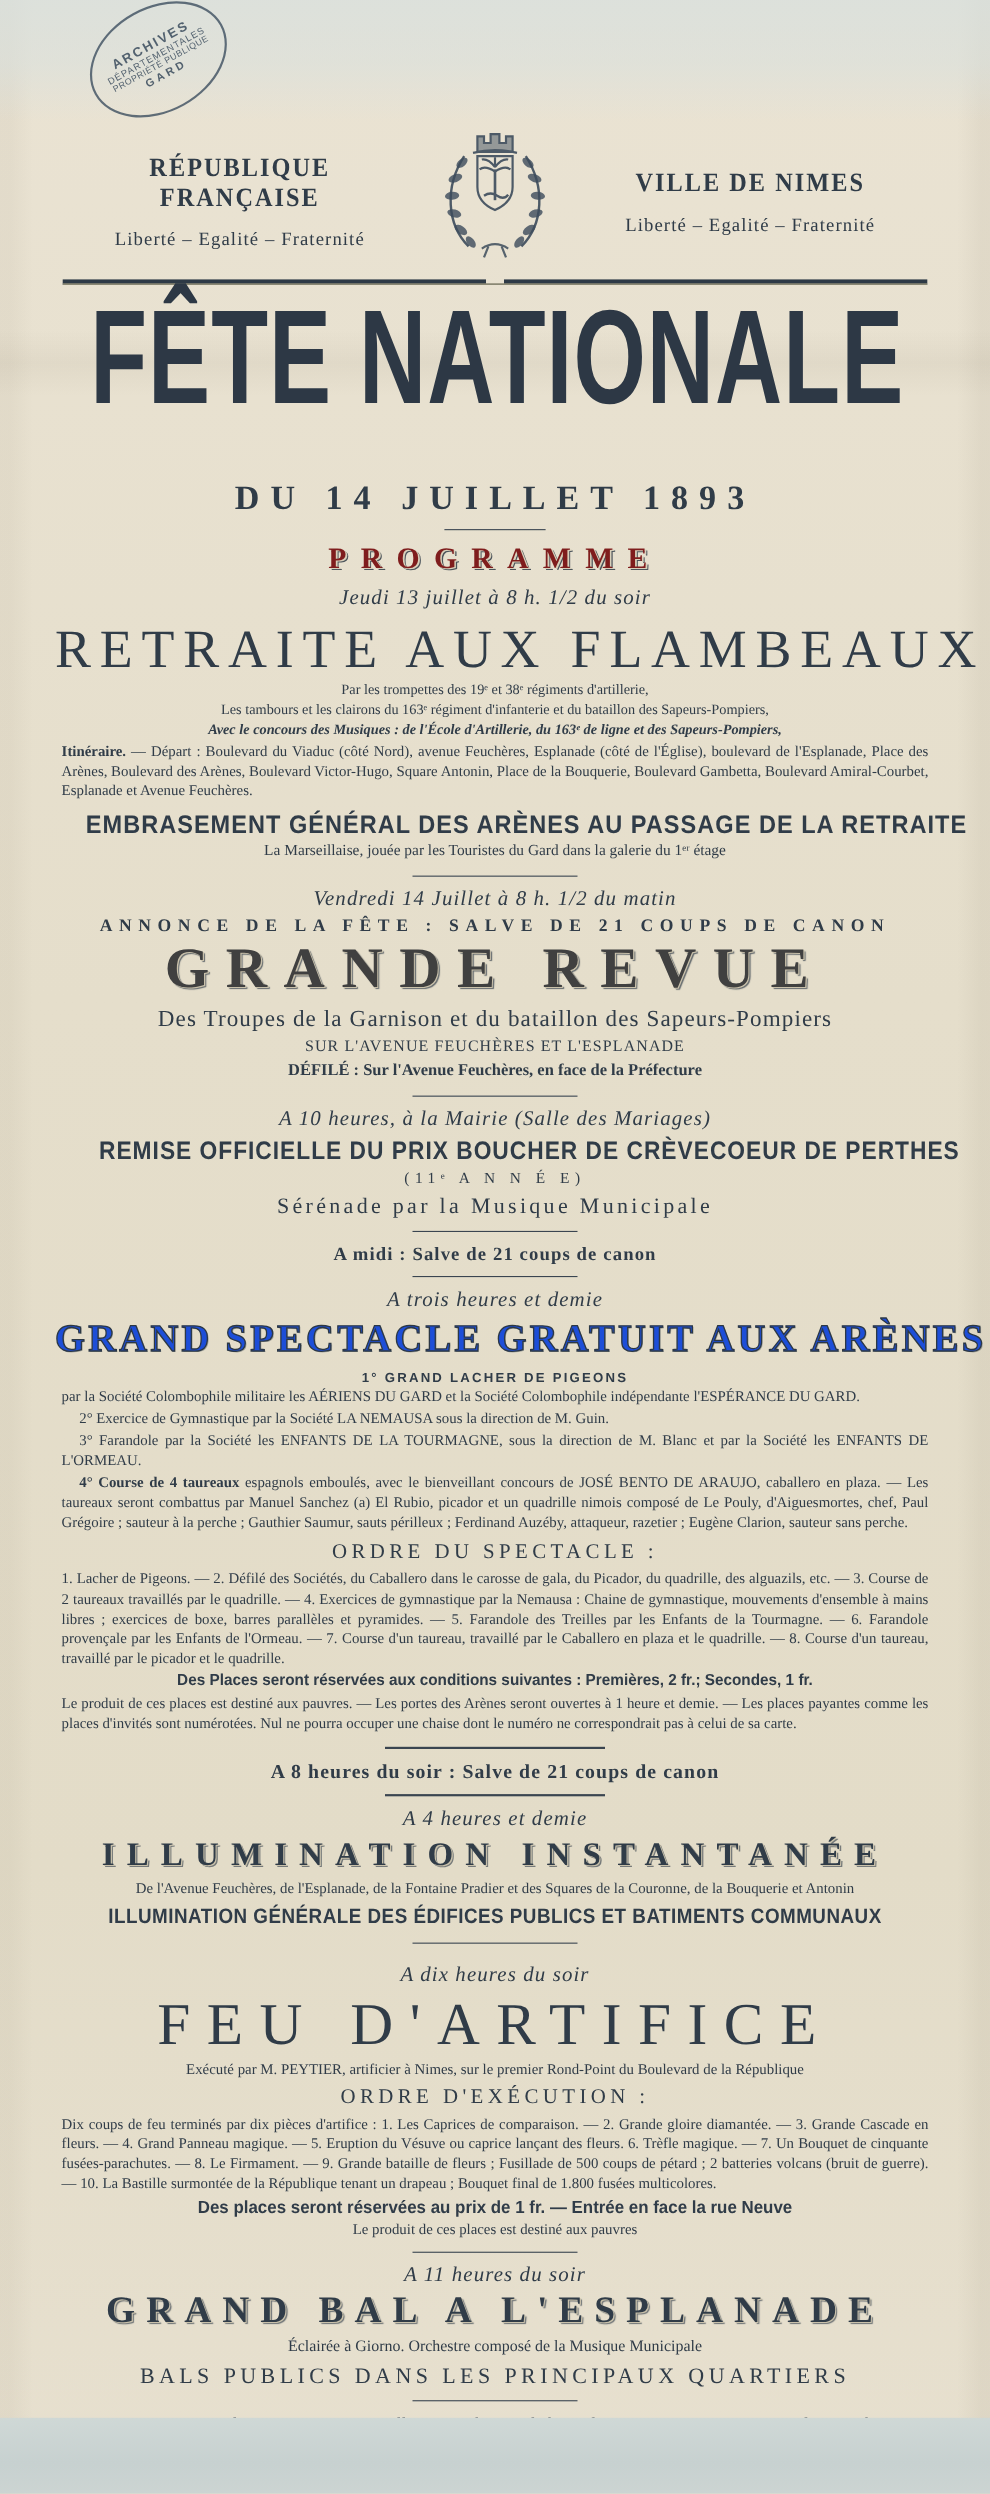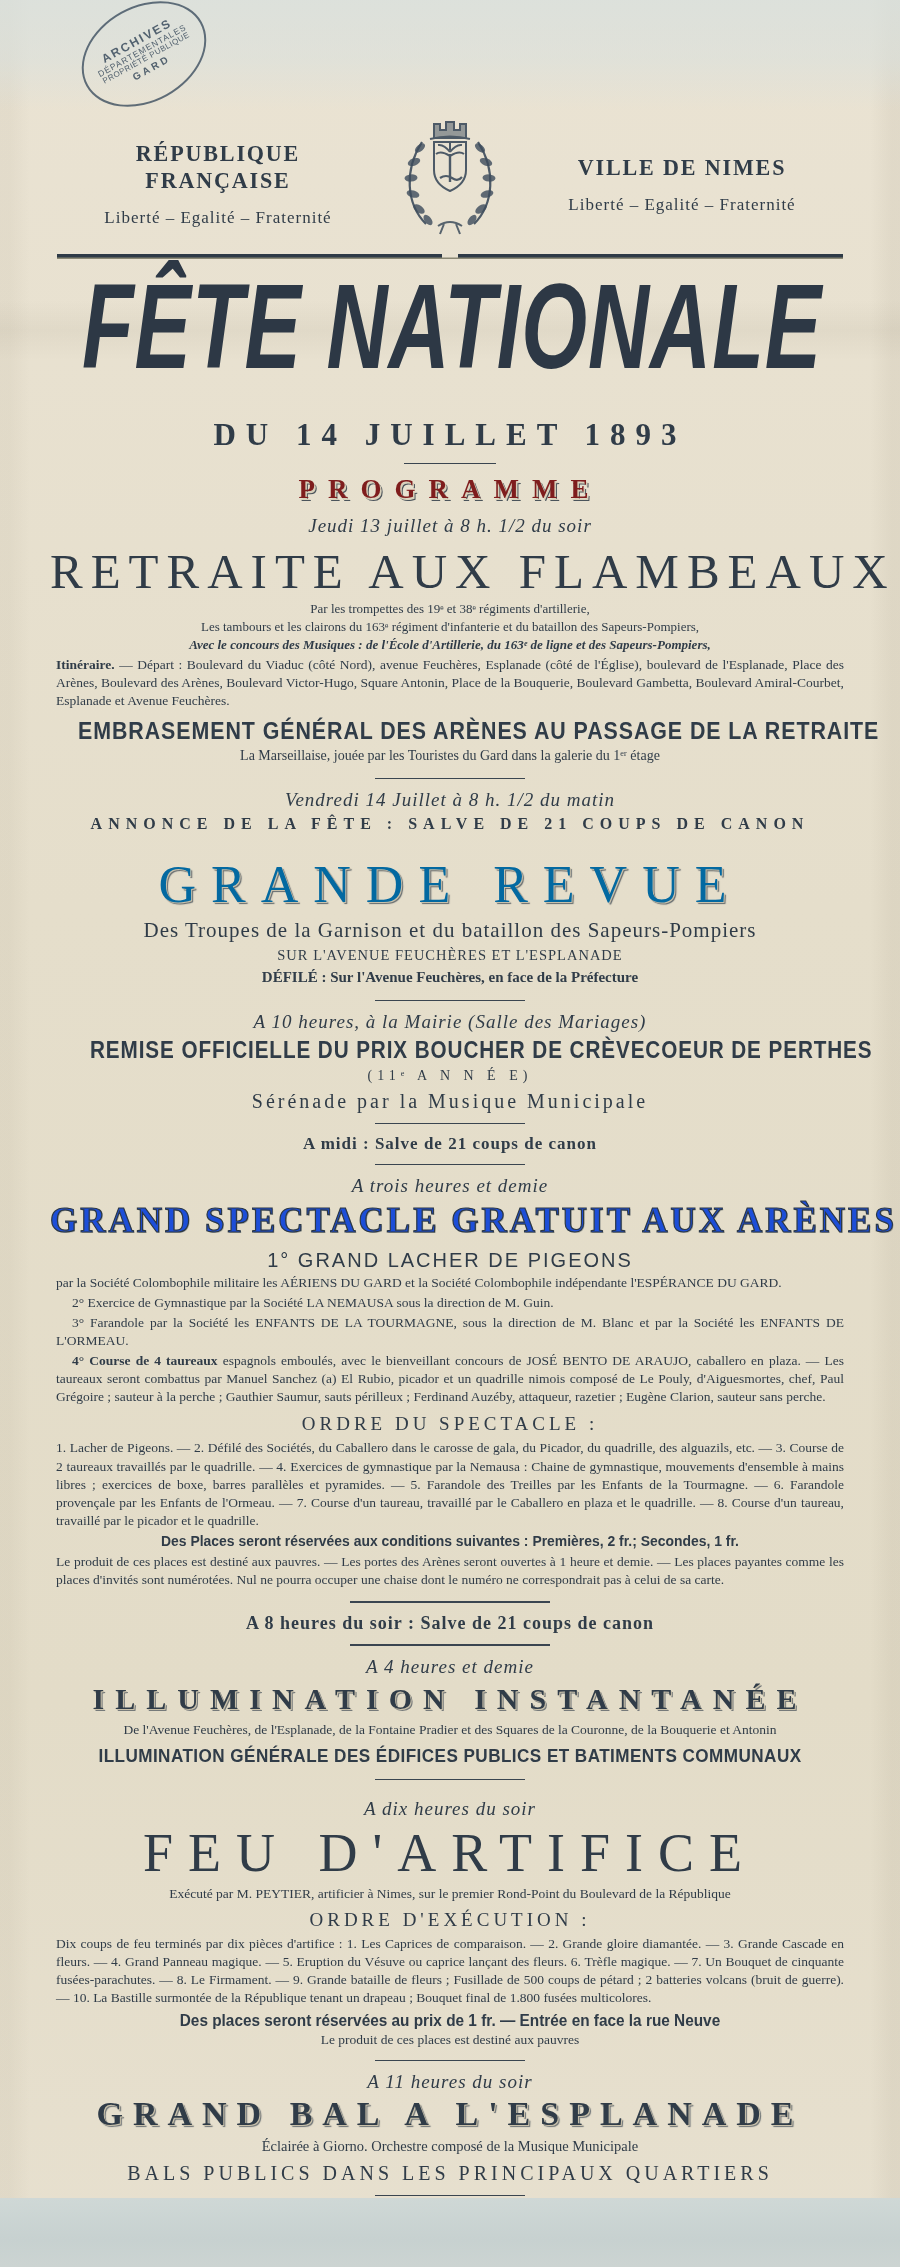--- a/index.html
+++ b/index.html
@@ -37,21 +37,21 @@
   .mast-col{width:300px;}
   .mast-title{font-size:24px;letter-spacing:2px;font-weight:bold;transform:scaleX(.92);transform-origin:center;}
   .mast-motto{font-size:17px;letter-spacing:1px;margin-top:14px;}
   .arms{position:absolute;left:50%;top:-16px;transform:translateX(-50%);}
 
   .rule-thick{height:5px;background:#2e3a46;width:786px;margin:14px auto 0;
     box-shadow:0 -1.5px 0 #8a8874 inset;}
   .rule-thick.broken{background:linear-gradient(90deg,#2e3a46 0 49%,transparent 49% 51%,#2e3a46 51% 100%);}
 
   
-  .main-title-box{height:128px;margin-top:6px;margin-bottom:24px;font-style:italic;}
+  .main-title-box{height:128px;margin-top:6px;margin-bottom:42px;}
   .main-title{font-family:"Liberation Sans","DejaVu Sans",sans-serif;font-weight:bold;
     font-size:92px;line-height:1.0;letter-spacing:1px;color:#2d3845;white-space:nowrap;
     transform:scale(.92,1.32);transform-origin:top center;}
   .date-title{font-size:31px;font-weight:bold;letter-spacing:10px;margin-top:4px;}
 
   .divider{width:150px;border-top:1.5px solid #3a4550;margin:10px auto;}
   .divider.short{width:92px;}
   .divider.wide{width:200px;border-top-width:2px;}
 
   .deco-programme{font-size:27px;font-weight:bold;letter-spacing:13px;color:#7f1d1d;
@@ -63,35 +63,35 @@
   .body-sm.it{font-style:italic;font-weight:bold;}
   .para{font-size:13.5px;line-height:1.34;text-align:justify;margin:2px 6px;}
   .para.indent{text-indent:16px;}
   .lead-b{font-weight:bold;}
 
   .h-cond{font-family:"Liberation Sans",sans-serif;font-weight:bold;font-size:23px;
     letter-spacing:1px;transform:scaleX(.93);transform-origin:center;margin-top:8px;white-space:nowrap;}
   .line-marseillaise{font-size:14px;margin-top:3px;}
 
   .h-announce{font-size:16px;font-weight:bold;letter-spacing:6px;margin-top:4px;white-space:nowrap;}
-  .h-revue{font-size:52px;font-weight:normal;letter-spacing:15px;color:#0369a1;margin-top:22px;
+  .h-revue{font-size:52px;font-weight:bold;letter-spacing:15px;color:#404040;margin-top:0;
     text-shadow:1px 1px 0 #c9c1ab,2px 2px 1px rgba(45,57,70,.7);white-space:nowrap;}
   .l-troupes{font-size:21px;margin-top:4px;letter-spacing:1px;}
   .l-avenue{font-size:14.5px;letter-spacing:1px;margin-top:4px;}
   .l-defile{font-size:15px;font-weight:bold;margin-top:5px;}
 
   .h-remise{font-family:"Liberation Sans",sans-serif;font-weight:bold;font-size:23px;
     transform:scaleX(.9);transform-origin:center;margin-top:4px;white-space:nowrap;letter-spacing:1px;}
   .l-annee{font-size:14px;letter-spacing:5px;margin-top:4px;}
   .l-serenade{font-size:20px;letter-spacing:3px;margin-top:6px;}
   .l-salve{font-size:17px;font-weight:bold;letter-spacing:1px;margin:4px 0;}
 
   .h-spectacle{font-size:35px;font-weight:bold;letter-spacing:3px;margin-top:4px;white-space:nowrap;
     color:#1d4ed8;-webkit-text-stroke:1.2px #2c3845;text-shadow:1px 1px 0 rgba(44,56,69,.35);}
-  .h-lacher{font-family:"Liberation Sans",sans-serif;font-weight:normal;font-size:20px;letter-spacing:2px;margin-top:8px;}
+  .h-lacher{font-family:"Liberation Sans",sans-serif;font-weight:bold;font-size:12px;letter-spacing:2px;margin-top:8px;}
   .h-ordre{font-size:19px;letter-spacing:4px;margin:7px 0 4px;}
   .l-places{font-size:14.5px;font-weight:bold;margin-top:3px;font-family:"Liberation Sans",sans-serif;transform:scaleX(.96);transform-origin:center;}
 
   .h-illum{font-size:30px;font-weight:bold;letter-spacing:11px;margin-top:4px;white-space:nowrap;
     text-shadow:1px 1px 0 #c9c1ab,2px 2px 0 rgba(45,57,70,.6);}
   .l-illum1{font-size:13.5px;margin-top:6px;}
   .h-illum2{font-family:"Liberation Sans",sans-serif;font-weight:bold;font-size:19px;
     transform:scaleX(.9);transform-origin:center;margin-top:7px;white-space:nowrap;letter-spacing:.5px;}
 
   .h-feu{font-size:54px;letter-spacing:15px;margin-top:2px;white-space:nowrap;font-weight:normal;}

